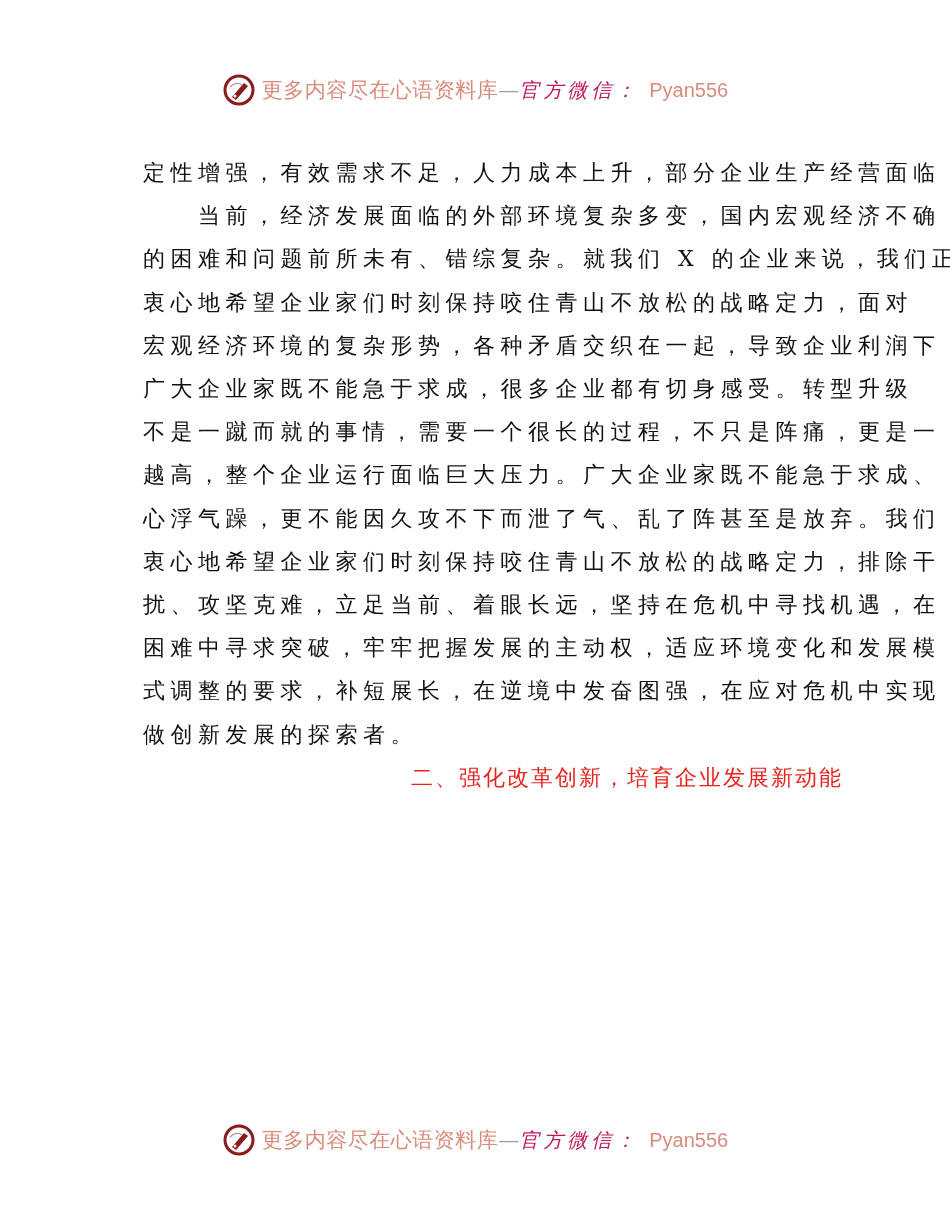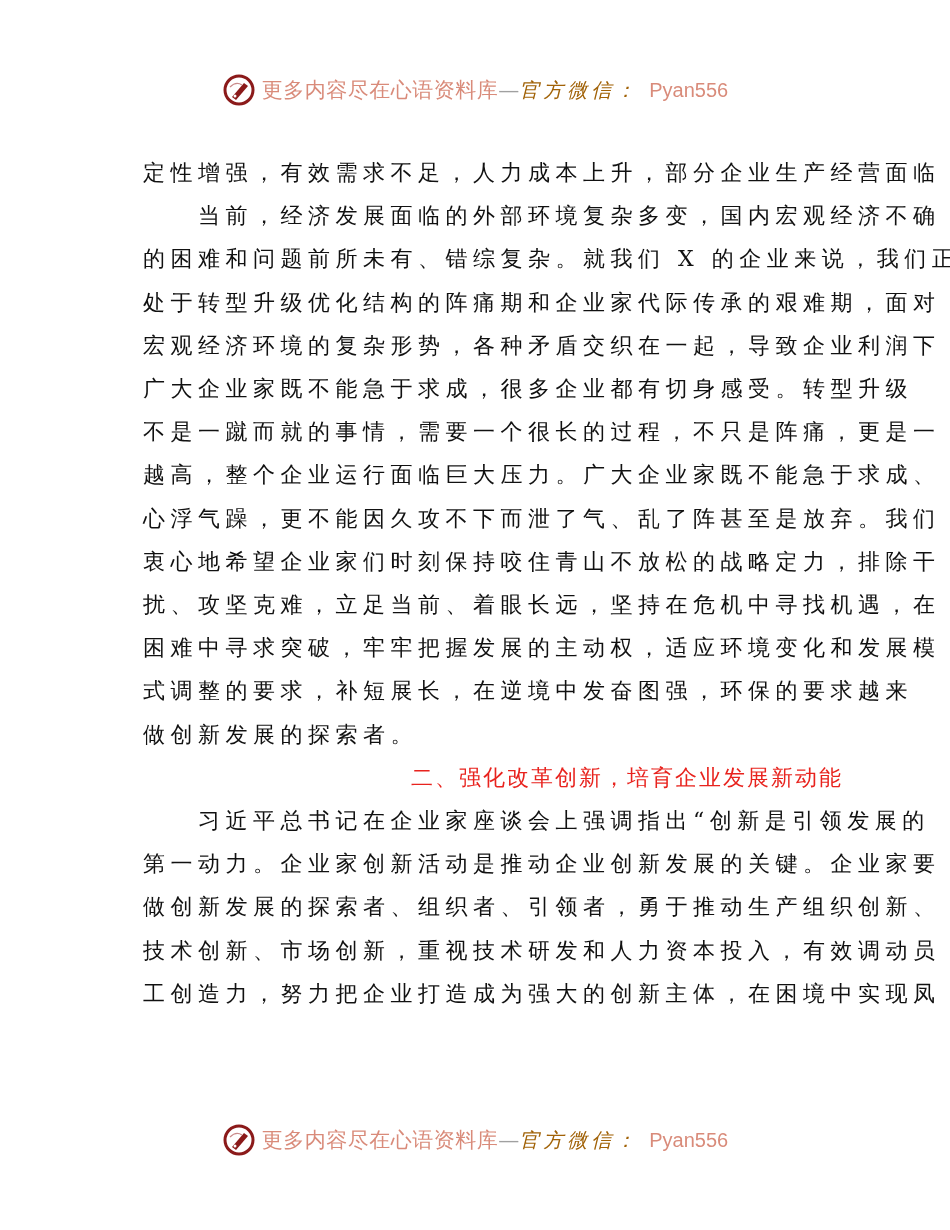--- a/index.html
+++ b/index.html
@@ -7,21 +7,21 @@
   .watermark {
     position: absolute; left: 0; width: 950px; height: 40px;
     display: flex; align-items: center; justify-content: center;
     font-family: "DejaVu Serif", serif;
   }
   .watermark.top { top: 70px; }
   .watermark.bottom { top: 1120px; }
   .wm-logo { width: 34px; height: 34px; margin-right: 6px; display: inline-block; }
   .wm-brand { color: #d98b7a; font-size: 21px; letter-spacing: 0.5px; }
   .wm-dash { color: #a0a0a0; font-size: 21px; }
-  .wm-wechat { color: #a16207; font-size: 20px; letter-spacing: 4px; font-style: italic; }
+  .wm-wechat { color: #be185d; font-size: 20px; letter-spacing: 4px; font-style: italic; }
   .wm-id { color: #d98b7a; font-size: 20px; font-family: "Liberation Sans", sans-serif; margin-left: 10px; }
 
   .page-body {
     position: absolute; left: 143px; top: 151px; width: 700px;
     font-family: "DejaVu Serif", serif;
     font-size: 22px; line-height: 43.2px; color: #111111;
     letter-spacing: 5.5px;
   }
   .heading {
     margin: 0; text-indent: 24px; color: #e8231e;
@@ -46,40 +46,33 @@
   <span class="wm-dash">—</span>
   <span class="wm-wechat">官方微信：</span>
   <span class="wm-id">Pyan556</span>
 </div>
 
 <div class="page-body">
   <div class="para-block">
     <span class="line">定性增强，有效需求不足，人力成本上升，部分企业生产经营面临</span>
     <span class="line indent">当前，经济发展面临的外部环境复杂多变，国内宏观经济不确</span>
     <span class="line">的困难和问题前所未有、错综复杂。就我们 X 的企业来说，我们正</span>
-    <span class="line">处于转型升级优化结构的阵痛期和企业家代际传承的艰难期，面对</span>
+    <span class="line">衷心地希望企业家们时刻保持咬住青山不放松的战略定力，面对</span>
     <span class="line">宏观经济环境的复杂形势，各种矛盾交织在一起，导致企业利润下</span>
     <span class="line">广大企业家既不能急于求成，很多企业都有切身感受。转型升级</span>
     <span class="line">不是一蹴而就的事情，需要一个很长的过程，不只是阵痛，更是一</span>
     <span class="line">越高，整个企业运行面临巨大压力。广大企业家既不能急于求成、</span>
     <span class="line">心浮气躁，更不能因久攻不下而泄了气、乱了阵甚至是放弃。我们</span>
     <span class="line">衷心地希望企业家们时刻保持咬住青山不放松的战略定力，排除干</span>
     <span class="line">扰、攻坚克难，立足当前、着眼长远，坚持在危机中寻找机遇，在</span>
     <span class="line">困难中寻求突破，牢牢把握发展的主动权，适应环境变化和发展模</span>
-    <span class="line">式调整的要求，补短展长，在逆境中发奋图强，环保的要求越来</span>
+    <span class="line">式调整的要求，补短展长，在逆境中发奋图强，在应对危机中实现</span>
     <span class="line">做创新发展的探索者。</span>
   </div>
   <div class="heading">二、强化改革创新，培育企业发展新动能</div>
-  <div class="para-block">
-    <span class="line indent">习近平总书记在企业家座谈会上强调指出“创新是引领发展的</span>
-    <span class="line">第一动力。企业家创新活动是推动企业创新发展的关键。企业家要</span>
-    <span class="line">做创新发展的探索者、组织者、引领者，勇于推动生产组织创新、</span>
-    <span class="line">技术创新、市场创新，重视技术研发和人力资本投入，有效调动员</span>
-    <span class="line">工创造力，努力把企业打造成为强大的创新主体，在困境中实现凤</span>
-  </div>
 </div>
 
 <div class="watermark bottom">
   <span class="wm-logo">
     <svg viewBox="0 0 34 34" width="34" height="34">
       <circle cx="17" cy="17" r="14" fill="none" stroke="#8b1a1a" stroke-width="3"></circle>
       <path d="M10 24 L22 10 L26 13 L14 27 Z" fill="#8b1a1a"></path>
       <path d="M8 14 Q14 8 20 12" fill="none" stroke="#c98b8b" stroke-width="1.2"></path>
       <circle cx="13" cy="23" r="1.5" fill="#ffffff"></circle>
     </svg>

